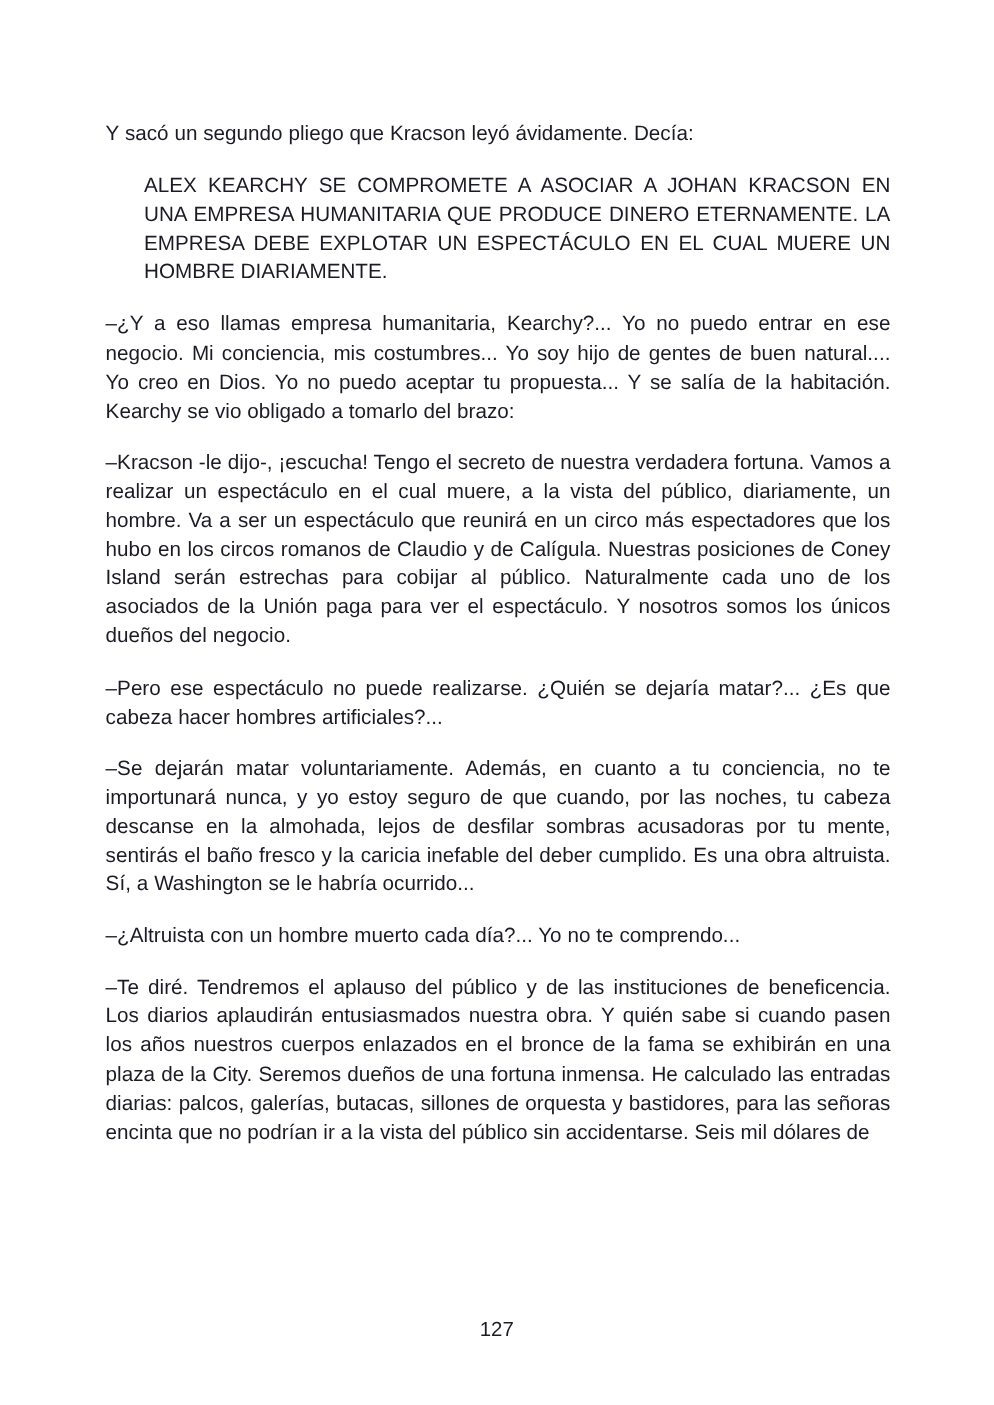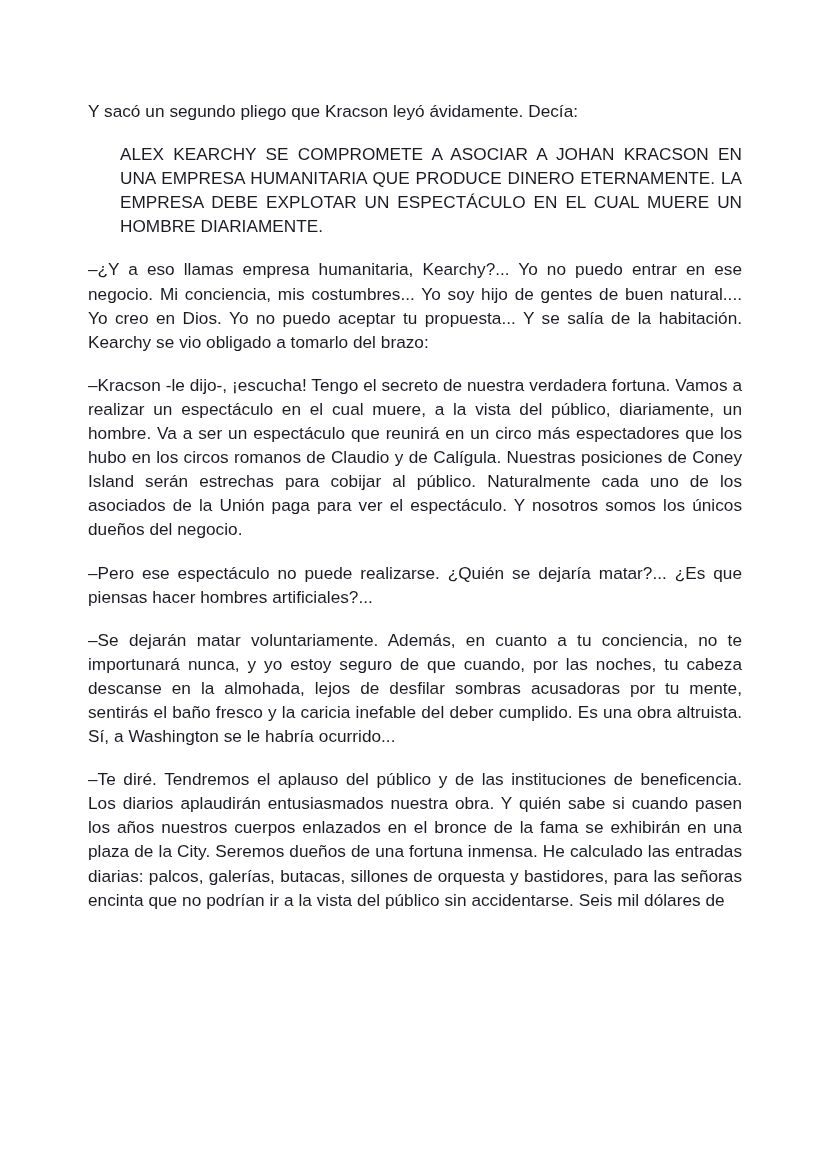--- a/index.html
+++ b/index.html
@@ -83,23 +83,25 @@
   <div class="text-column">
 
     <p class="para single">Y sacó un segundo pliego que Kracson leyó ávidamente. Decía:</p>
 
     <p class="para caps">ALEX KEARCHY SE COMPROMETE A ASOCIAR A JOHAN KRACSON EN UNA EMPRESA HUMANITARIA QUE PRODUCE DINERO ETERNAMENTE. LA EMPRESA DEBE EXPLOTAR UN ESPECTÁCULO EN EL CUAL MUERE UN HOMBRE DIARIAMENTE.</p>
 
     <p class="para">–¿Y a eso llamas empresa humanitaria, Kearchy?... Yo no puedo entrar en ese negocio. Mi conciencia, mis costumbres... Yo soy hijo de gentes de buen natural.... Yo creo en Dios. Yo no puedo aceptar tu propuesta... Y se salía de la habitación. Kearchy se vio obligado a tomarlo del brazo:</p>
 
     <p class="para">–Kracson -le dijo-, ¡escucha! Tengo el secreto de nuestra verdadera fortuna. Vamos a realizar un espectáculo en el cual muere, a la vista del público, diariamente, un hombre. Va a ser un espectáculo que reunirá en un circo más espectadores que los hubo en los circos romanos de Claudio y de Calígula. Nuestras posiciones de Coney Island serán estrechas para cobijar al público. Naturalmente cada uno de los asociados de la Unión paga para ver el espectáculo. Y nosotros somos los únicos dueños del negocio.</p>
 
-    <p class="para">–Pero ese espectáculo no puede realizarse. ¿Quién se dejaría matar?... ¿Es que piensas hacer hombres artificiales?...</p>
+    <p class="para">–Pero ese espectáculo no puede realizarse. ¿Quién se dejaría matar?... ¿Es que cabeza hacer hombres artificiales?...</p>
 
     <p class="para">–Se dejarán matar voluntariamente. Además, en cuanto a tu conciencia, no te importunará nunca, y yo estoy seguro de que cuando, por las noches, tu cabeza descanse en la almohada, lejos de desfilar sombras acusadoras por tu mente, sentirás el baño fresco y la caricia inefable del deber cumplido. Es una obra altruista. Sí, a Washington se le habría ocurrido...</p>
 
+    <p class="para single">–¿Altruista con un hombre muerto cada día?... Yo no te comprendo...</p>
 
     <p class="para last-line-full">–Te diré. Tendremos el aplauso del público y de las instituciones de beneficencia. Los diarios aplaudirán entusiasmados nuestra obra. Y quién sabe si cuando pasen los años nuestros cuerpos enlazados en el bronce de la fama se exhibirán en una plaza de la City. Seremos dueños de una fortuna inmensa. He calculado las entradas diarias: palcos, galerías, butacas, sillones de orquesta y bastidores, para las señoras encinta que no podrían ir a la vista del público sin accidentarse. Seis mil dólares de</p>
 
   </div>
 
+  <div class="page-number">127</div>
 
 </div>
 
 </body></html>

